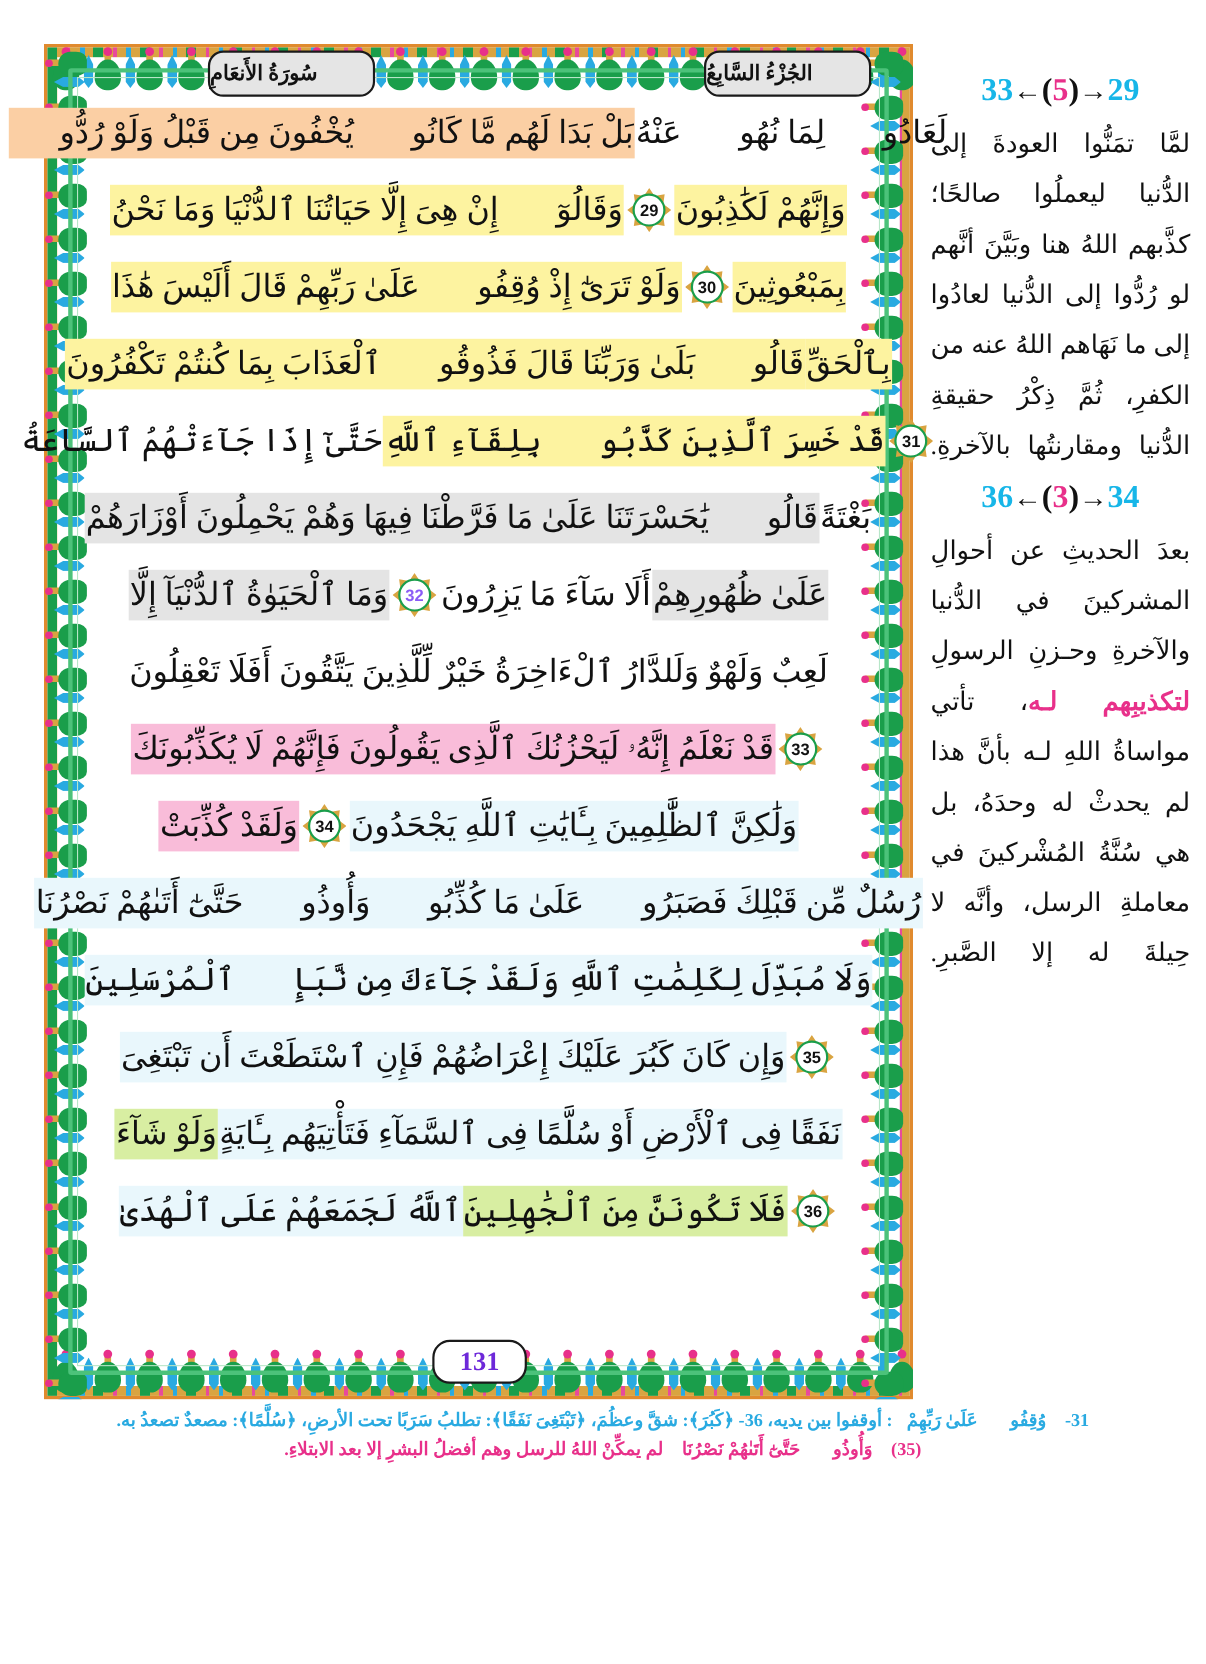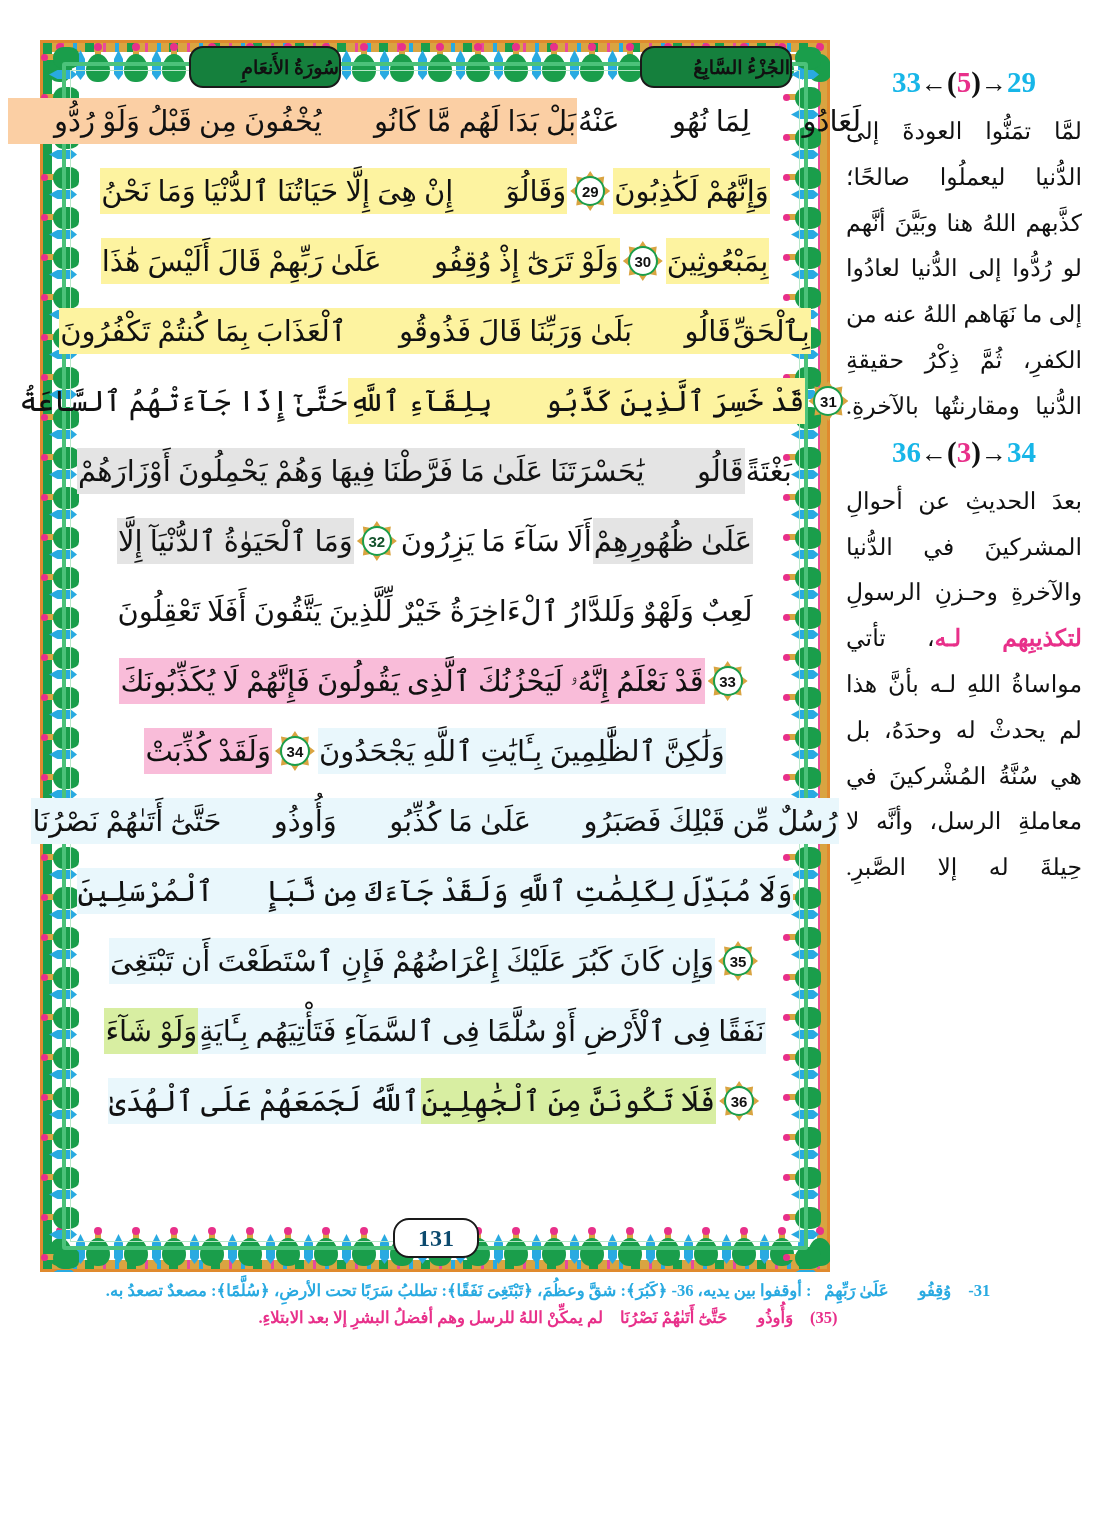--- a/index.html
+++ b/index.html
@@ -118,24 +118,24 @@
     width:28px; height:9px;
     background:#29aae1;
     clip-path: polygon(0 50%, 30% 0, 80% 0, 100% 50%, 80% 100%, 30% 100%);
   }
 
   
   .cartouche {
     position:absolute;
     top:46px;
     height:42px;
-    background:#15803d;
+    background:#e5e5e5;
     border:2px solid #1a1a1a;
     border-radius:14px;
-    display:flex; align-items:center; justify-content:flex-end;
+    display:flex; align-items:center; justify-content:flex-start;
     z-index:12;
   }
   .cartouche-surah { right:755px; width:152px; }
   .cartouche-juz   { left:640px;  width:152px; }
   .cartouche span {
     font-family:"Liberation Serif", serif;
     font-size:19px; font-weight:700; color:#111;
     direction:rtl;
   }
 
@@ -145,21 +145,21 @@
     left:393px; top:1218px;
     width:86px; height:40px;
     background:#ffffff;
     border:2px solid #1a1a1a;
     border-radius:16px;
     display:flex; align-items:center; justify-content:center;
     z-index:14;
   }
   .page-num-cartouche span {
     font-family:"Liberation Serif", serif;
-    font-size:24px; font-weight:700; color:#0c4a6e;
+    font-size:24px; font-weight:700; color:#6d28d9;
   }
 
   
   .mushaf-body {
     position:absolute;
     left:78px; top:80px;
     width:714px; height:1152px;
     padding:6px 10px 0 10px;
     direction:rtl;
     z-index:5;
@@ -208,21 +208,21 @@
     border-radius:50%;
     background:#ffffff;
     border:2px solid #1a9e4b;
     display:flex; align-items:center; justify-content:center;
     font-family:"Liberation Sans", sans-serif;
     font-size:15px; font-weight:700;
     color:#111;
     z-index:2;
     direction:ltr;
   }
-  .aya-marker.magenta .inner { color:#14532d; }
+  .aya-marker.magenta .inner { color:#8b5cf6; }
 
   
   .side-col {
     position:absolute;
     left:846px; top:62px;
     width:236px; height:1200px;
     direction:rtl;
     text-align:justify;
     z-index:6;
   }

